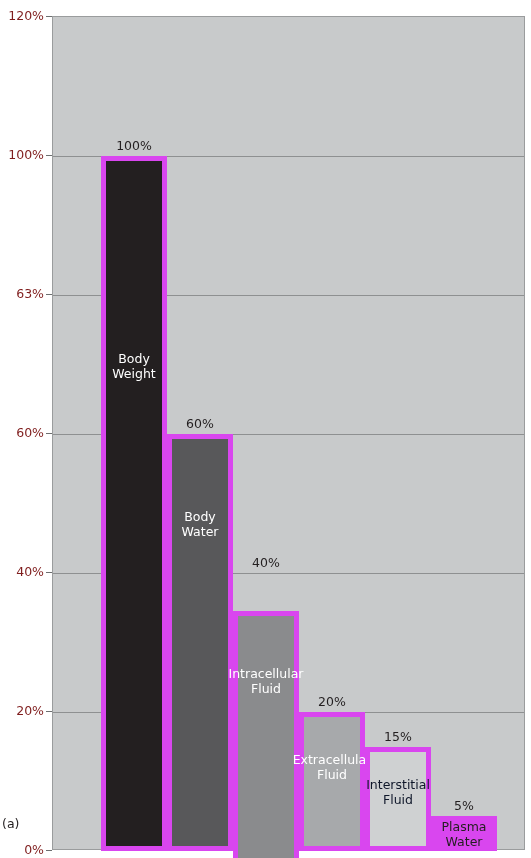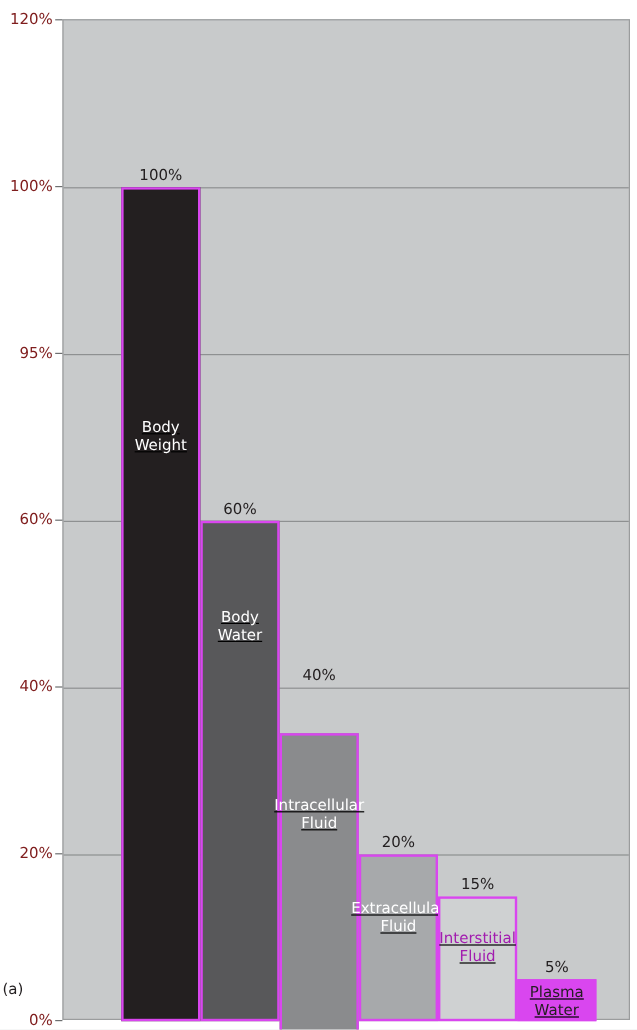--- a/index.html
+++ b/index.html
@@ -73,25 +73,24 @@
     color: #7f1d1d;
     white-space: nowrap;
     line-height: 18px;
     text-align: right;
   }
 
   
   .bar {
     position: absolute;
     box-sizing: border-box;
-    border: 2px solid #d946ef;
+    border: 5px solid #d946ef;
     display: flex;
     align-items: center;
     justify-content: center;
-    text-decoration: underline;
   }
   .bar-label {
     font-size: 12.5px;
     line-height: 15px;
     text-align: center;
     white-space: pre-line;
     padding: 0 2px;
   }
   .bar-value {
     position: absolute;
@@ -137,21 +136,21 @@
         <div class="bar-label" style="color: rgb(255, 255, 255); margin-top: 50px;">Intracellular
 Fluid</div>
       </div>
       <div class="bar-value" style="left: 180px; width: 66px; top: 539px;">40%</div>
       <div class="bar" style="left: 246px; width: 66px; top: 695px; height: 139px; background: rgb(167, 169, 171); align-items: flex-start;">
         <div class="bar-label" style="color: rgb(255, 255, 255); margin-top: 35px;">Extracellular
 Fluid</div>
       </div>
       <div class="bar-value" style="left: 246px; width: 66px; top: 678px;">20%</div>
       <div class="bar" style="left: 312px; width: 66px; top: 729.75px; height: 104.25px; background: rgb(207, 209, 210); align-items: flex-start;">
-        <div class="bar-label" style="color: #a21caf; margin-top: 25px;">Interstitial
+        <div class="bar-label" style="color: #0f172a; margin-top: 25px;">Interstitial
 Fluid</div>
       </div>
       <div class="bar-value" style="left: 312px; width: 66px; top: 712.75px;">15%</div>
       <div class="bar" style="left: 378px; width: 66px; top: 799.25px; height: 34.75px; background: #d946ef; align-items: center;">
         <div class="bar-label" style="color: rgb(35, 31, 32);">Plasma
 Water</div>
       </div>
       <div class="bar-value" style="left: 378px; width: 66px; top: 782.25px;">5%</div>
     </div>
 
@@ -167,21 +166,21 @@
       <div class="y-tick" style="top: 572px;">
         <div class="y-tick-mark"></div>
         <div class="y-tick-label">40%</div>
       </div>
       <div class="y-tick" style="top: 433px;">
         <div class="y-tick-mark"></div>
         <div class="y-tick-label">60%</div>
       </div>
       <div class="y-tick" style="top: 294px;">
         <div class="y-tick-mark"></div>
-        <div class="y-tick-label">95%</div>
+        <div class="y-tick-label">63%</div>
       </div>
       <div class="y-tick" style="top: 155px;">
         <div class="y-tick-mark"></div>
         <div class="y-tick-label">100%</div>
       </div>
       <div class="y-tick" style="top: 16px;">
         <div class="y-tick-mark"></div>
         <div class="y-tick-label">120%</div>
       </div>
     </div>

